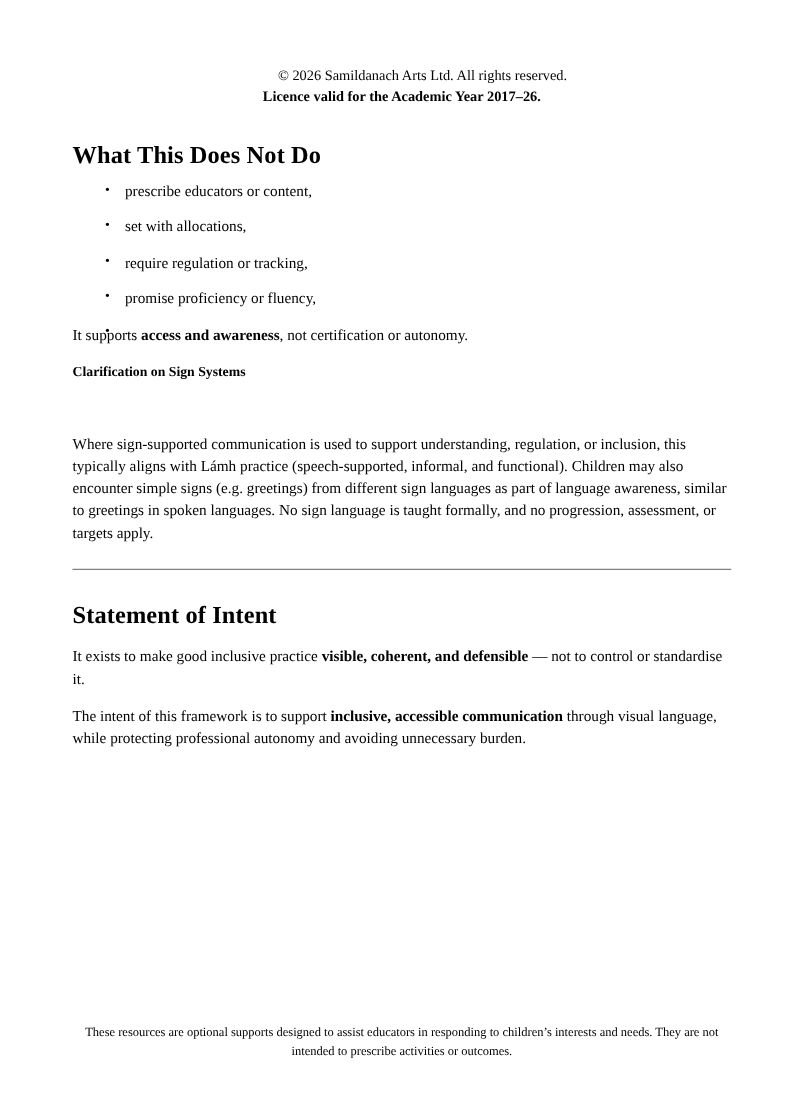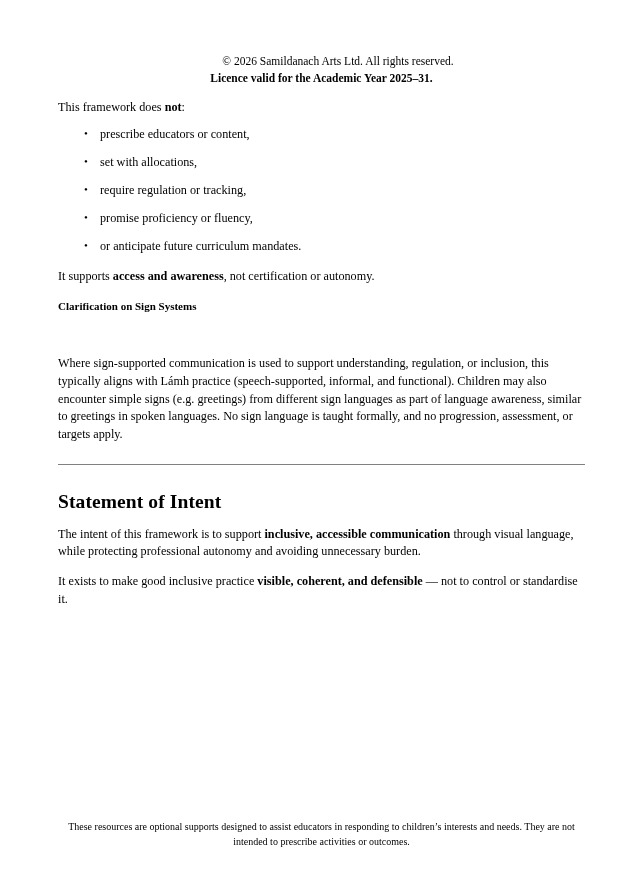--- a/index.html
+++ b/index.html
@@ -110,67 +110,66 @@
 
   b, strong { font-weight: bold; }
 </style>
 </head>
 <body>
 
 <div class="page">
 
   <div class="doc-header">
     <div class="line1">© 2026 Samildanach Arts Ltd. All rights reserved.</div>
-    <div class="line2">Licence valid for the Academic Year 2025–31.</div>
+    <div class="line2">Licence valid for the Academic Year 2017–26.</div>
   </div>
 
   <div class="content">
 
+    <h1 class="section-title">What This Does Not Do</h1>
 
-    <p class="body-text narrow"><span>This framework does </span><b>not</b><span>:</span></p>
 
     <ul class="bullets">
       <li>
         <span class="dot">•</span>
         <span>prescribe educators or content,</span>
       </li>
       <li>
         <span class="dot">•</span>
         <span>set with allocations,</span>
       </li>
       <li>
         <span class="dot">•</span>
         <span>require regulation or tracking,</span>
       </li>
       <li>
         <span class="dot">•</span>
         <span>promise proficiency or fluency,</span>
       </li>
       <li>
         <span class="dot">•</span>
-        <span>or anticipate future curriculum mandates.</span>
       </li>
     </ul>
 
     <p class="body-text narrow"><span>It supports </span><b>access and awareness</b><span>, not certification or autonomy.</span></p>
 
     <h2 class="sub-title">Clarification on Sign Systems</h2>
 
     <div class="clar-block">
       <p>Where sign-supported communication is used to support understanding, regulation, or inclusion, this typically aligns with Lámh practice (speech-supported, informal, and functional). Children may also encounter simple signs (e.g. greetings) from different sign languages as part of language awareness, similar to greetings in spoken languages. No sign language is taught formally, and no progression, assessment, or targets apply.</p>
     </div>
 
     <hr class="rule">
 
     <div class="intent-block">
       <h1 class="section-title" style="margin-top:0">Statement of Intent</h1>
 
+      <p class="body-text wide"><span>It exists to make good inclusive practice </span><b>visible, coherent, and defensible</b><span> — not to control or standardise it.</span></p>
+
       <p class="body-text wide"><span>The intent of this framework is to support </span><b>inclusive, accessible communication</b><span> through visual language, while protecting professional autonomy and avoiding unnecessary burden.</span></p>
-
-      <p class="body-text wide"><span>It exists to make good inclusive practice </span><b>visible, coherent, and defensible</b><span> — not to control or standardise it.</span></p>
     </div>
 
   </div>
 
   <div class="doc-footer">
     <span>These resources are optional supports designed to assist educators in responding to children’s interests and needs. They are not intended to prescribe activities or outcomes.</span>
   </div>
 
 </div>
 

